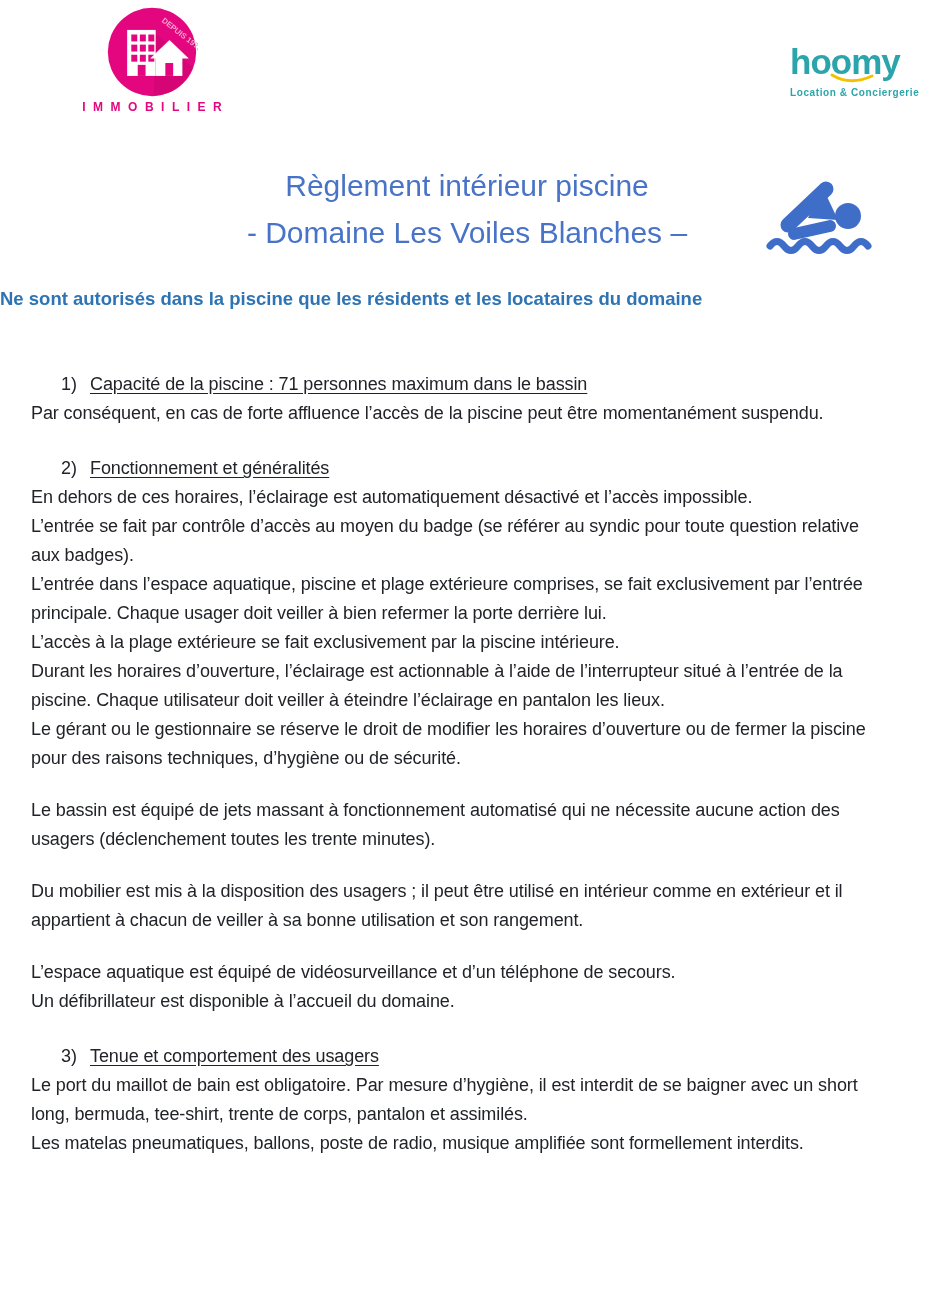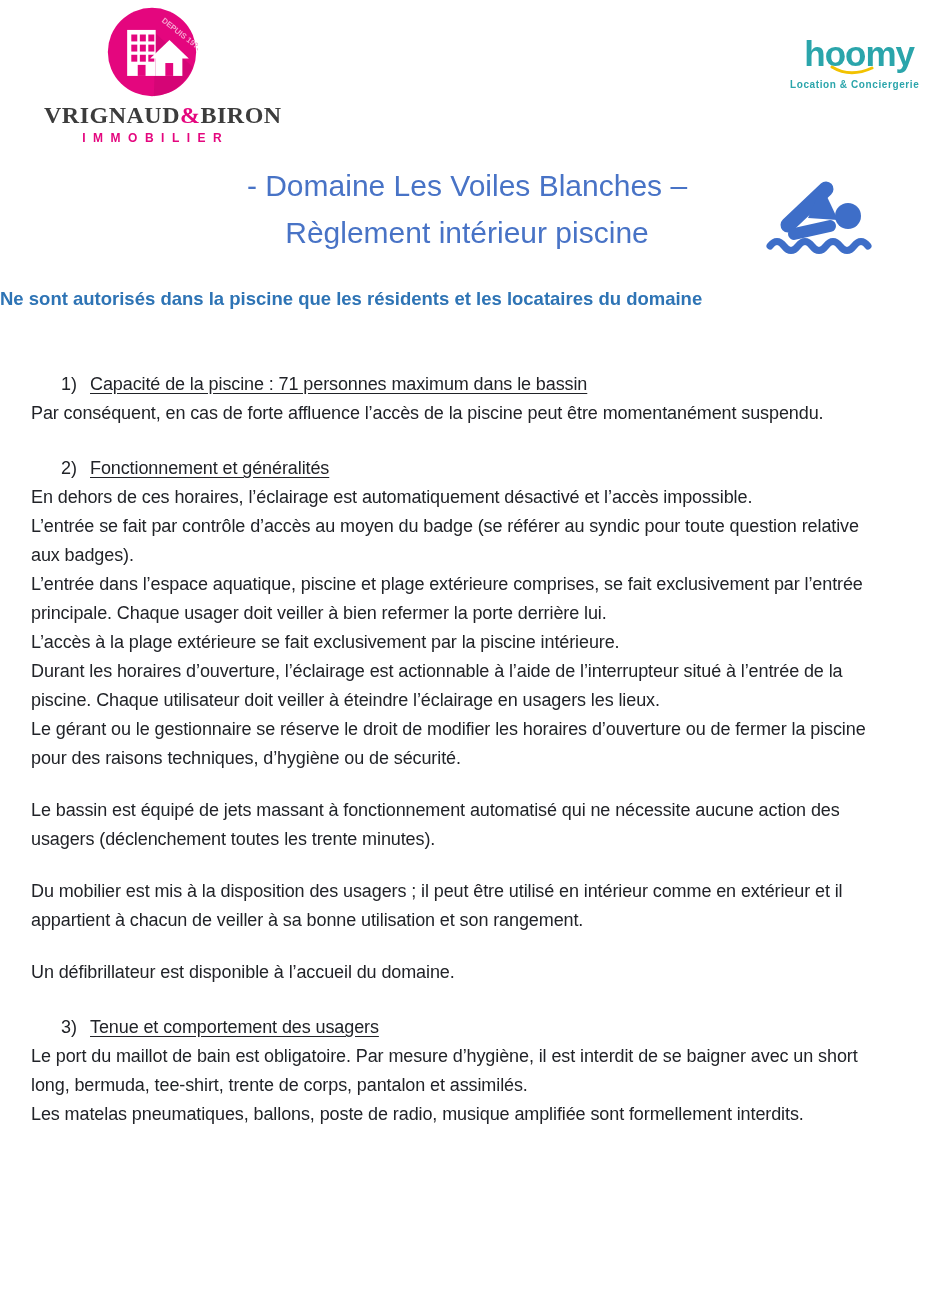--- a/index.html
+++ b/index.html
@@ -18,21 +18,21 @@
     font-family:"Liberation Serif",serif;
     font-weight:700;font-size:24px;letter-spacing:.5px;
     color:#3c3c3c;white-space:nowrap;
   }
   .brand-name .amp{color:#e4067e;}
   .brand-sub{
     margin-top:2px;
     font-size:12px;font-weight:700;color:#e4067e;
     letter-spacing:7.5px;padding-left:7.5px;white-space:nowrap;
   }
-  .brand-right{position:absolute;right:20px;top:36px;width:124px;text-align:right;}
+  .brand-right{position:absolute;right:20px;top:44px;width:124px;text-align:left;}
   .hoomy-word{
     font-weight:700;font-size:35px;line-height:1;
     color:#2ba5ab;letter-spacing:-1px;
   }
   .hoomy-smile{display:block;margin:-7px auto 0 auto;}
   .hoomy-tagline{
     margin-top:3px;font-size:10px;font-weight:700;
     color:#2ba5ab;letter-spacing:.6px;white-space:nowrap;
   }
   
@@ -77,35 +77,34 @@
       <rect x="36.8" y="42" width="6.5" height="7.5" fill="#e4067e"></rect>
       <rect x="46" y="42" width="6.5" height="7.5" fill="#e4067e"></rect>
       <rect x="27.5" y="53" width="6.5" height="7.5" fill="#e4067e"></rect>
       <rect x="36.8" y="53" width="6.5" height="7.5" fill="#e4067e"></rect>
       <rect x="46" y="53" width="6.5" height="7.5" fill="#e4067e"></rect>
       <rect x="34.5" y="64" width="8.5" height="12" fill="#e4067e"></rect>
       <polygon points="48,57 69,37 90,57" fill="#ffffff"></polygon>
       <rect x="54" y="55" width="29" height="21" fill="#ffffff"></rect>
       <rect x="64.5" y="62" width="8.5" height="14" fill="#e4067e"></rect>
     </svg>
-    <div class="brand-name"><span>VRIGNAUD</span><span class="amp">&amp;</span><span>BIRON</span></div>
     <div class="brand-sub">IMMOBILIER</div>
   </div>
 
   <div class="brand-right">
     <div class="hoomy-word">hoomy</div>
     <svg class="hoomy-smile" width="46" height="12" viewBox="0 0 46 12">
       <path d="M3 3 q18 11 40 1" stroke="#f2c200" stroke-width="3" fill="none" stroke-linecap="round"></path>
     </svg>
     <div class="hoomy-tagline">Location &amp; Conciergerie</div>
   </div>
 
   <div class="title-block">
+    <div>Règlement intérieur piscine</div>
     <div>- Domaine Les Voiles Blanches –</div>
-    <div>Règlement intérieur piscine</div>
   </div>
 
   <svg class="swimmer" width="112" height="80" viewBox="0 0 112 80">
     <g fill="#3e6ec8" stroke="#3e6ec8">
       <circle cx="82" cy="40" r="13" stroke="none"></circle>
       <line x1="60" y1="13" x2="22" y2="49" stroke-width="15" stroke-linecap="round"></line>
       <line x1="28" y1="58" x2="64" y2="50" stroke-width="12" stroke-linecap="round"></line>
       <polygon points="56,10 72,44 42,42" stroke="none"></polygon>
       <path d="M4 70 q7 -9 14 0 t14 0 t14 0 t14 0 t14 0 t14 0 t14 0" fill="none" stroke-width="7" stroke-linecap="round"></path>
     </g>
@@ -114,26 +113,27 @@
   <div class="notice">Ne sont autorisés dans la piscine que les résidents et les locataires du domaine</div>
 
   <main>
       <div class="heading-row"><span class="h-num">1)</span><span class="h-text">Capacité de la piscine : 71 personnes maximum dans le bassin</span></div>
       <p class="para"><span>Par conséquent, en cas de forte affluence l’accès de la piscine peut être momentanément suspendu.</span></p>
       <div class="heading-row"><span class="h-num">2)</span><span class="h-text">Fonctionnement et généralités</span></div>
       <p class="para"><span>En dehors de ces horaires, l’éclairage est automatiquement désactivé et l’accès impossible.</span></p>
       <p class="para"><span>L’entrée se fait par contrôle d’accès au moyen du badge (se référer au syndic pour toute question relative aux badges).</span></p>
       <p class="para"><span>L’entrée dans l’espace aquatique, piscine et plage extérieure comprises, se fait exclusivement par l’entrée principale. Chaque usager doit veiller à bien refermer la porte derrière lui.</span></p>
       <p class="para"><span>L’accès à la plage extérieure se fait exclusivement par la piscine intérieure.</span></p>
-      <p class="para"><span>Durant les horaires d’ouverture, l’éclairage est actionnable à l’aide de l’interrupteur situé à l’entrée de la piscine. Chaque utilisateur doit veiller à éteindre l’éclairage en usagers les lieux.</span></p>
+      <p class="para"><span>Durant les horaires d’ouverture, l’éclairage est actionnable à l’aide de l’interrupteur situé à l’entrée de la piscine. Chaque utilisateur doit veiller à éteindre l’éclairage en pantalon les lieux.</span></p>
       <p class="para"><span>Le gérant ou le gestionnaire se réserve le droit de modifier les horaires d’ouverture ou de fermer la piscine pour des raisons techniques, d’hygiène ou de sécurité.</span></p>
       <div class="spacer"></div>
       <p class="para"><span>Le bassin est équipé de jets massant à fonctionnement automatisé qui ne nécessite aucune action des usagers (déclenchement toutes les trente minutes).</span></p>
       <div class="spacer"></div>
       <p class="para"><span>Du mobilier est mis à la disposition des usagers ; il peut être utilisé en intérieur comme en extérieur et il appartient à chacun de veiller à sa bonne utilisation et son rangement.</span></p>
       <div class="spacer"></div>
+      <p class="para"><span>L’espace aquatique est équipé de vidéosurveillance et d’un téléphone de secours.</span></p>
       <p class="para"><span>Un défibrillateur est disponible à l’accueil du domaine.</span></p>
       <div class="heading-row"><span class="h-num">3)</span><span class="h-text">Tenue et comportement des usagers</span></div>
       <p class="para"><span>Le port du maillot de bain est obligatoire. Par mesure d’hygiène, il est interdit de se baigner avec un short long, bermuda, tee-shirt, trente de corps, pantalon et assimilés.</span></p>
       <p class="para"><span>Les matelas pneumatiques, ballons, poste de radio, musique amplifiée sont formellement interdits.</span></p>
     </main>
 
 </div>
 
 </body></html>

